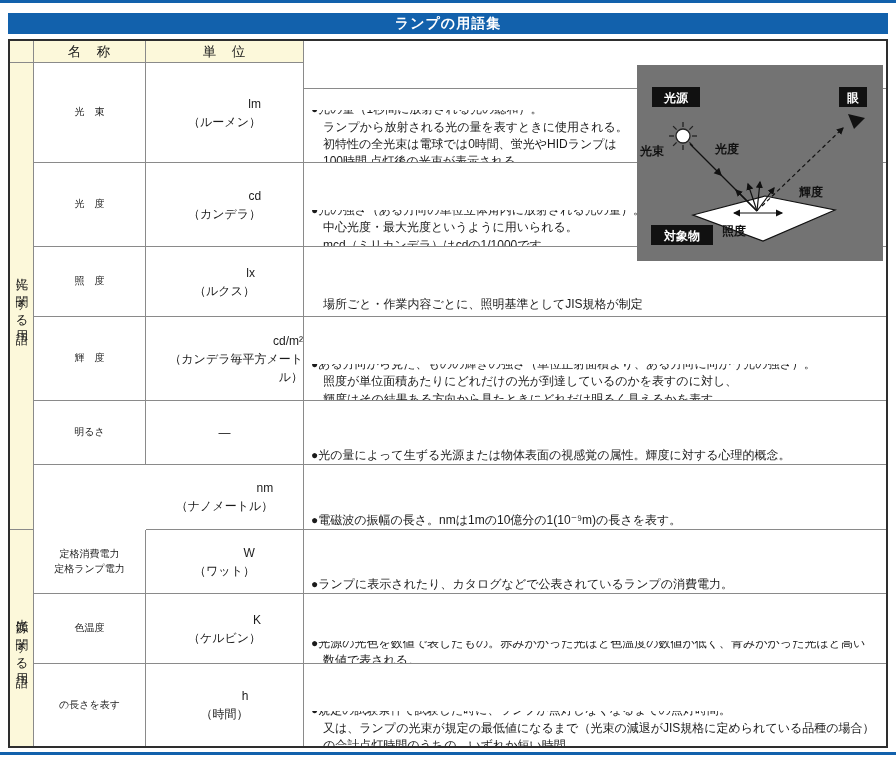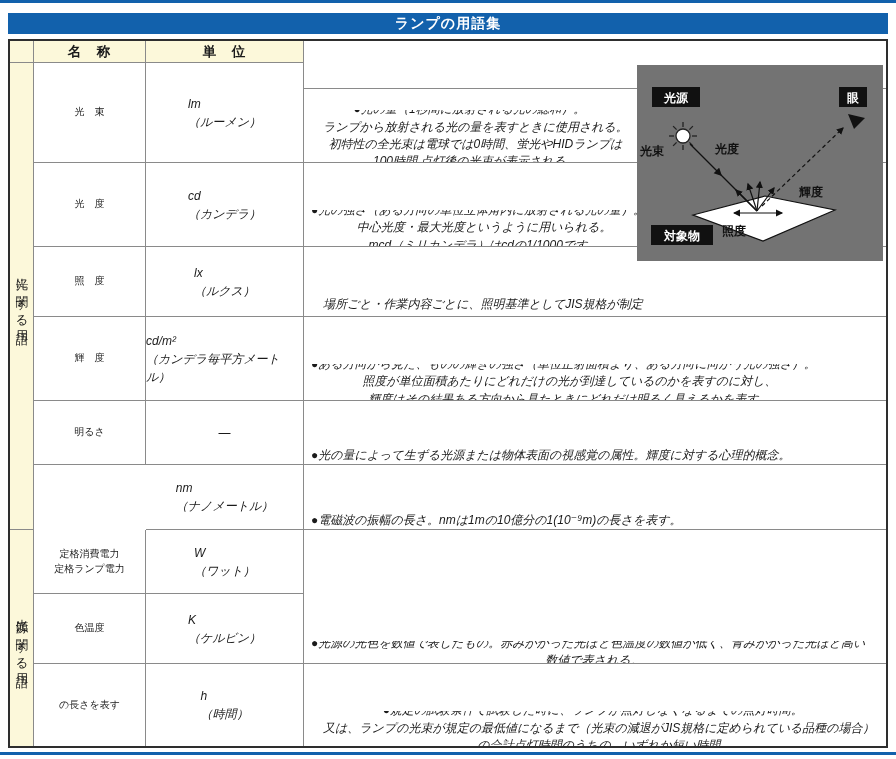--- a/index.html
+++ b/index.html
@@ -19,29 +19,29 @@
 
   .lamp-table { display:grid; width:100%;
     grid-template-columns:24px 112px 158px 1fr;
     grid-template-rows:22px 100px 84px 70px 84px 64px 65px 64px 70px 82px; }
 
   .cell { border-right:1px solid #8a8a8a; border-bottom:1px solid #8a8a8a;
     display:flex; align-items:center; justify-content:center; overflow:hidden; }
   .lastcol { border-right:none;margin-top:47px; }
   .lastrow { border-bottom:none; }
 
-  .hd { background:#fcf8da; font-weight:bold; font-size:13.5px; letter-spacing:1px; }
+  .hd { background:#fcf8da; font-weight:normal; font-size:13.5px; letter-spacing:1px; }
 
   .group { background:#fcf8da; writing-mode:vertical-rl; text-orientation:upright;
     font-size:12.5px; letter-spacing:2px; justify-content:center; }
 
   .name { font-size:10px; text-align:center; white-space:pre-line; line-height:1.45; }
-  .unit { font-size:12px; text-align:left; white-space:pre-line; line-height:1.5;font-style:italic; }
+  .unit { font-size:12px; text-align:right; white-space:pre-line; line-height:1.5; }
   .meaning { justify-content:flex-start; font-size:12px; line-height:1.45;
-    white-space:pre-line; padding:4px 0 4px 7px; text-align:center;font-style:italic; }
+    white-space:pre-line; padding:4px 0 4px 7px; text-align:left; }
 
   .diagram { position:absolute; top:24px; right:3px; width:246px; height:196px; background:#737373; }
   .diagram svg { display:block; width:100%; height:100%; }
   .dlabel { font-size:12px; font-weight:600; fill:#111; }
   .dbox-text { font-size:12px; font-weight:bold; fill:#fff; text-anchor:middle; }
 </style>
 </head>
 <body>
 
 <div class="page">
@@ -95,20 +95,21 @@
       <div class="cell unit" style="grid-area:7/3">nm
 （ナノメートル）</div>
       <div class="cell meaning lastcol" style="grid-area:7/4">●電磁波の振幅の長さ。nmは1mの10億分の1(10⁻⁹m)の長さを表す。</div>
 
       <div class="cell group lastrow" style="grid-row:8/11; grid-column:1">光源に関する用語</div>
 
       <div class="cell name" style="grid-area:8/2">定格消費電力
 定格ランプ電力</div>
       <div class="cell unit" style="grid-area:8/3">W
 （ワット）</div>
+      <div class="cell meaning lastcol" style="grid-area:8/4">●ランプに表示されたり、カタログなどで公表されているランプの消費電力。</div>
 
       <div class="cell name" style="grid-area:9/2">色温度</div>
       <div class="cell unit" style="grid-area:9/3">K
 （ケルビン）</div>
       <div class="cell meaning lastcol" style="grid-area:9/4">●光源の光色を数値で表したもの。赤みがかった光ほど色温度の数値が低く、青みがかった光ほど高い
 　数値で表される。</div>
 
       <div class="cell name lastrow" style="grid-area:10/2">の長さを表す</div>
       <div class="cell unit lastrow" style="grid-area:10/3">h
 （時間）</div>

